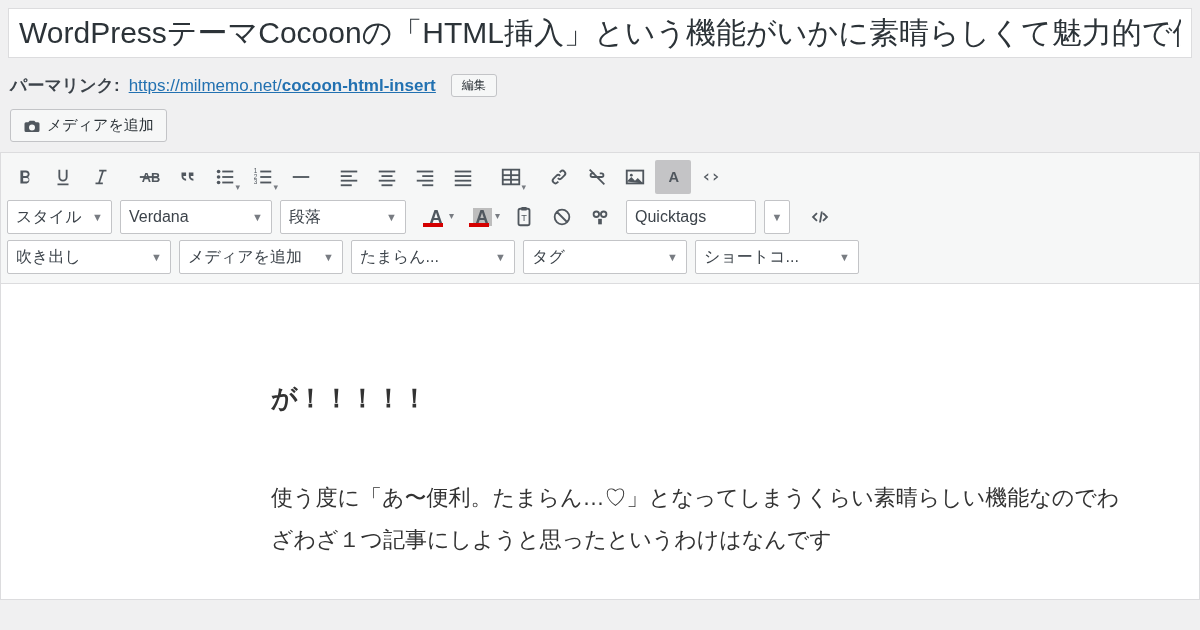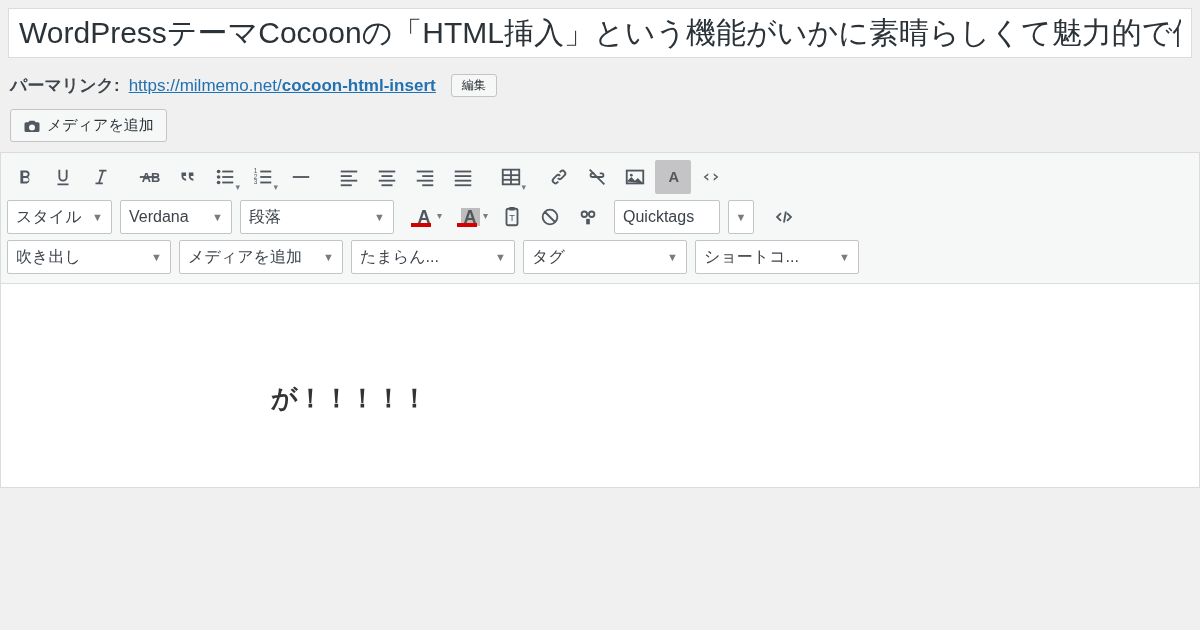--- a/index.html
+++ b/index.html
@@ -107,23 +107,23 @@
     padding: 0 8px;
     font-size: 16px;
     color: #3c434a;
     cursor: pointer;
     margin-right: 6px;
     border-radius: 2px;
     gap: 8px;
   }
   .tb-select .caret { font-size: 11px; color: #787c82; margin-left: auto; }
   .w-style { width: 105px; }
-  .w-font  { width: 112px; }
-  .w-para  { width: 154px; }
-  .w-quick { width: 106px; }
+  .w-font  { width: 152px; }
+  .w-para  { width: 126px; }
+  .w-quick { width: 130px; }
   .w-drop3 { width: 164px; }
 
   .color-btn {
     width: 44px; height: 34px;
     display:inline-flex; align-items:center; justify-content:center;
     cursor:pointer; position:relative;
     border:1px solid transparent; border-radius:2px;
   }
   .color-btn .A { font-weight:700; font-size:18px; color:#50575e; line-height:1; }
   .color-btn .bar { position:absolute; bottom:6px; left:8px; right:14px; height:4px; }
@@ -382,20 +382,21 @@
       <span class="tb-select w-drop3">
           <span>ショートコ...</span>
           <span class="caret">▼</span>
         </span>
     </div>
 
   </div>
 
   <div class="content-area">
     <p class="bold">が！！！！！</p>
+    <p>使う度に「あ〜便利。たまらん…♡」となってしまうくらい素晴らしい機能なのでわざわざ１つ記事にしようと思ったというわけはなんです</p>
   </div>
 </div>
 
 <div class="anno">
   
   
   
 </div>
 
 </body></html>

